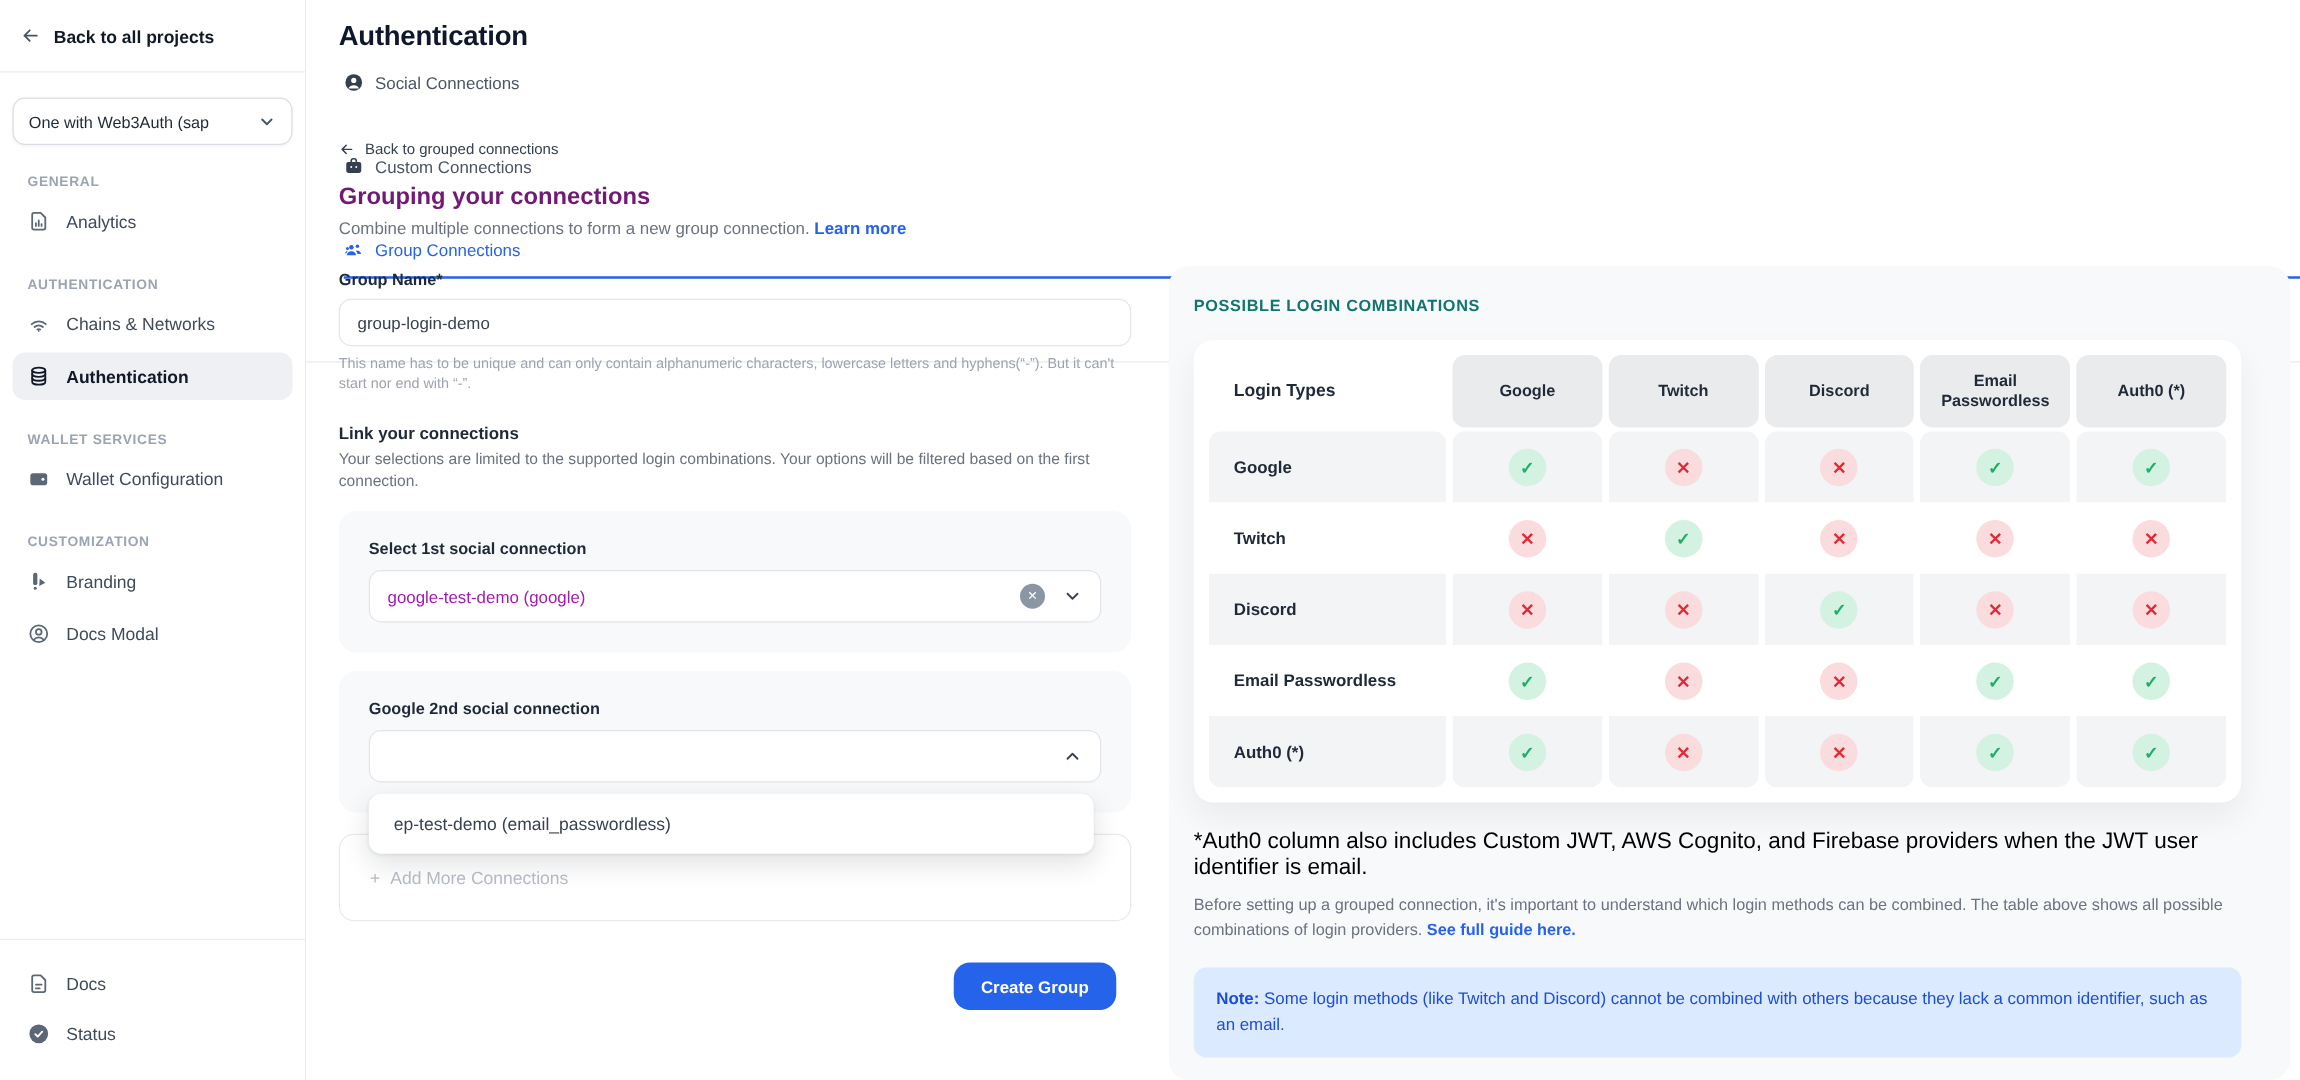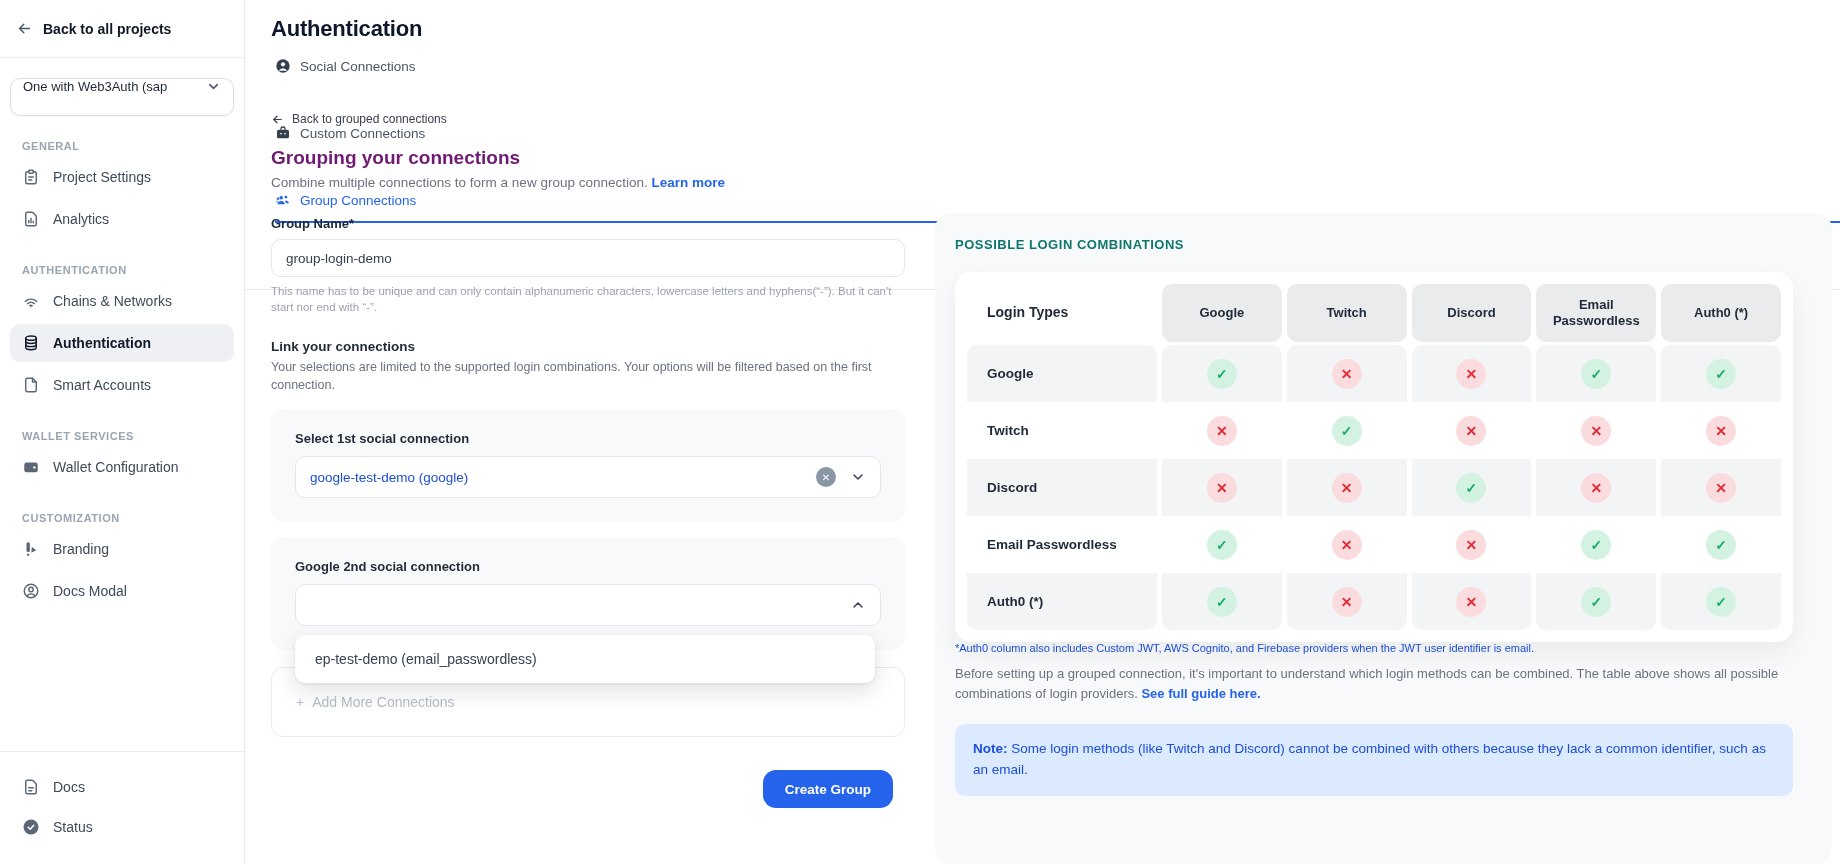--- a/index.html
+++ b/index.html
@@ -4,21 +4,21 @@
 <style>
   * { margin:0; padding:0; box-sizing:border-box; }
   html,body { background:#fff; }
   body { font-family:"Liberation Sans", sans-serif; color:#1f2937; }
   .app { position:relative; width:1840px; height:864px; background:#fff; overflow:hidden; }
 
   
   .sidebar { position:absolute; left:0; top:0; bottom:0; width:245px; background:#fff; border-right:1px solid #e8eaed; display:flex; flex-direction:column; }
   .sb-back { display:flex; align-items:center; gap:10px; height:58px; padding:0 16px; border-bottom:1px solid #eceef1; font-size:14px; font-weight:700; color:#111827; cursor:pointer; }
   .sb-back svg { width:17px; height:17px; color:#475569; }
-  .project-select { display:flex; justify-content:space-between; margin:20px 10px 0 10px; height:38px; padding:0 12px; border:1px solid #d9dee4; border-radius:10px; background:#fff; box-shadow:0 1px 2px rgba(16,24,40,.04); font-size:13px; color:#1f2937; cursor:pointer; }
+  .project-select { display:flex; align-items:center; justify-content:space-between; margin:20px 10px 0 10px; height:38px; padding:0 12px; border:1px solid #d9dee4; border-radius:10px; background:#fff; box-shadow:0 1px 2px rgba(16,24,40,.04); font-size:13px; color:#1f2937; cursor:pointer; }
   .project-select .val { white-space:nowrap; overflow:hidden; max-width:175px; }
   .project-select svg { width:15px; height:15px; color:#475569; flex:none; }
   .sb-section-label { margin:24px 0 4px 22px; font-size:11px; font-weight:700; letter-spacing:.05em; color:#9aa4b2; }
   .sb-item { display:flex; align-items:center; gap:13px; height:38px; margin:2px 10px; padding:0 12px; border-radius:10px; font-size:14px; font-weight:500; color:#3f4a5a; cursor:pointer; }
   .sb-item svg { width:18px; height:18px; color:#5b6676; flex:none; }
   .sb-item.active { background:#eef0f3; color:#111827; font-weight:700; }
   .sb-item.active svg { color:#0f172a; }
   .sb-spacer { flex:1; }
   .sb-footer { border-top:1px solid #eceef1; padding:14px 0 16px 0; }
 
@@ -39,21 +39,21 @@
   .link { color:#2563eb; font-weight:600; cursor:pointer; }
   .field-label { margin-top:26px; font-size:13px; font-weight:700; color:#1f2937; }
   .text-input { display:block; margin-top:8px; width:100%; height:38px; padding:0 14px; border:1px solid #e2e5ea; border-radius:10px; font-size:13.5px; color:#374151; background:#fff; font-family:inherit; outline:none; }
   .helper { margin-top:7px; font-size:11.5px; line-height:1.35; color:#9ca3af; }
   .sec-head { margin-top:24px; font-size:13.5px; font-weight:700; color:#1f2937; }
   .sec-desc { margin-top:5px; font-size:12.5px; line-height:1.4; color:#6b7280; }
 
   .conn-card { margin-top:15px; background:#f8f9fa; border-radius:14px; padding:22px 24px 24px 24px; }
   .conn-label { font-size:13px; font-weight:700; color:#1f2937; }
   .select-box { display:flex; align-items:center; margin-top:10px; height:42px; padding:0 14px; background:#fff; border:1px solid #e2e5ea; border-radius:10px; cursor:pointer; }
-  .select-box .sel-text { flex:1; font-size:13.5px; color:#1d4ed8; }
+  .select-box .sel-text { flex:1; font-size:13.5px; color:#a21caf; }
   .clear-btn { width:20px; height:20px; border-radius:50%; background:#8b96a5; color:#fff; display:flex; align-items:center; justify-content:center; font-size:10px; margin-right:14px; cursor:pointer; }
   .select-box .chev { width:16px; height:16px; color:#374151; }
 
   .stack2 { position:relative; }
   .dropdown { position:absolute; left:24px; right:30px; top:98px; background:#fff; border-radius:10px; box-shadow:0 8px 22px rgba(15,23,42,.13), 0 1px 3px rgba(15,23,42,.08); z-index:5; }
   .dropdown-item { height:48px; display:flex; align-items:center; padding:0 20px; font-size:14px; color:#374151; border-radius:10px; cursor:pointer; }
   .add-more { margin-top:17px; height:70px; border:1px solid #e8eaed; border-radius:12px; display:flex; align-items:center; gap:8px; padding-left:24px; font-size:14px; color:#b6bdc6; background:#fff; cursor:pointer; }
   .btn-row { display:flex; justify-content:flex-end; margin-top:33px; padding-right:12px; }
   .btn-primary { height:38px; padding:0 22px; background:#2563eb; color:#fff; border:none; border-radius:13px; font-size:13.5px; font-weight:600; font-family:inherit; cursor:pointer; }
 
@@ -69,21 +69,21 @@
   .strip.first .cell.head { background:#fff; justify-content:flex-start; padding-left:20px; font-size:14px; }
   .strip-body { border-radius:10px; overflow:hidden; display:flex; flex-direction:column; }
   .cell.row { height:57px; }
   .cell.row.odd { background:#f3f4f6; }
   .cell.row.even { background:#fff; }
   .cell.rowlabel { justify-content:flex-start; padding-left:20px; font-size:13.5px; font-weight:700; color:#1f2937; }
   .bubble { width:30px; height:30px; border-radius:50%; display:flex; align-items:center; justify-content:center; font-size:14px; font-weight:700; }
   .bubble.yes { background:#d3f2e2; color:#1fae6a; }
   .bubble.no { background:#fadcde; color:#e02b37; }
 
-  .footnote { font-size:11px; color:#1d4ed8; }
+  .footnote { margin-top:20px; font-size:18px; color:#000000; }
   .guide { margin-top:10px; font-size:13px; line-height:1.55; color:#6b7280; }
   .note { margin-top:20px; background:#dbeafe; border-radius:10px; padding:15px 18px; font-size:13.5px; line-height:1.55; color:#1d4ed8; }
   .note b { font-weight:700; }
 </style>
 </head>
 <body>
 
 <div class="app">
 
   <aside class="sidebar">
@@ -95,28 +95,20 @@
     </div>
 
     <div class="project-select">
       <span class="val">One with Web3Auth (sap</span>
       <svg viewBox="0 0 24 24" fill="none" stroke="currentColor" stroke-width="2.4" stroke-linecap="round" stroke-linejoin="round">
           <path d="M6 9l6 6 6-6"></path>
         </svg>
     </div>
 
     <div class="sb-section-label">GENERAL</div>
-    <div class="sb-item">
-      <svg viewBox="0 0 24 24" fill="none" stroke="currentColor" stroke-width="1.9" stroke-linecap="round" stroke-linejoin="round">
-          <path d="M9 5H7a2 2 0 0 0-2 2v12a2 2 0 0 0 2 2h10a2 2 0 0 0 2-2V7a2 2 0 0 0-2-2h-2"></path>
-          <rect x="9" y="3" width="6" height="4" rx="1"></rect>
-          <path d="M9 12h6M9 16h4"></path>
-        </svg>
-      <span>Project Settings</span>
-    </div>
     <div class="sb-item">
       <svg viewBox="0 0 24 24" fill="none" stroke="currentColor" stroke-width="1.9" stroke-linecap="round" stroke-linejoin="round">
           <path d="M14 3H7a2 2 0 0 0-2 2v14a2 2 0 0 0 2 2h10a2 2 0 0 0 2-2V8z"></path>
           <path d="M9 17v-3M12 17v-6M15 17v-2"></path>
         </svg>
       <span>Analytics</span>
     </div>
 
     <div class="sb-section-label">AUTHENTICATION</div>
     <div class="sb-item">
@@ -129,27 +121,20 @@
       <span>Chains &amp; Networks</span>
     </div>
     <div class="sb-item active">
       <svg viewBox="0 0 24 24" fill="none" stroke="currentColor" stroke-width="1.9" stroke-linecap="round" stroke-linejoin="round">
           <ellipse cx="12" cy="5.5" rx="7" ry="2.8"></ellipse>
           <path d="M5 5.5v4.2c0 1.6 3.1 2.9 7 2.9s7-1.3 7-2.9V5.5"></path>
           <path d="M5 9.7v4.2c0 1.6 3.1 2.9 7 2.9s7-1.3 7-2.9V9.7"></path>
           <path d="M5 13.9v4.2c0 1.6 3.1 2.9 7 2.9s7-1.3 7-2.9v-4.2"></path>
         </svg>
       <span>Authentication</span>
-    </div>
-    <div class="sb-item">
-      <svg viewBox="0 0 24 24" fill="none" stroke="currentColor" stroke-width="1.9" stroke-linecap="round" stroke-linejoin="round">
-          <path d="M14 3H7a2 2 0 0 0-2 2v14a2 2 0 0 0 2 2h10a2 2 0 0 0 2-2V8z"></path>
-          <path d="M14 3v5h5"></path>
-        </svg>
-      <span>Smart Accounts</span>
     </div>
 
     <div class="sb-section-label">WALLET SERVICES</div>
     <div class="sb-item">
       <svg viewBox="0 0 24 24" fill="currentColor">
           <rect x="3" y="6" width="18" height="13" rx="3"></rect>
           <circle cx="16.5" cy="12.5" r="1.6" fill="#fff"></circle>
         </svg>
       <span>Wallet Configuration</span>
     </div>

